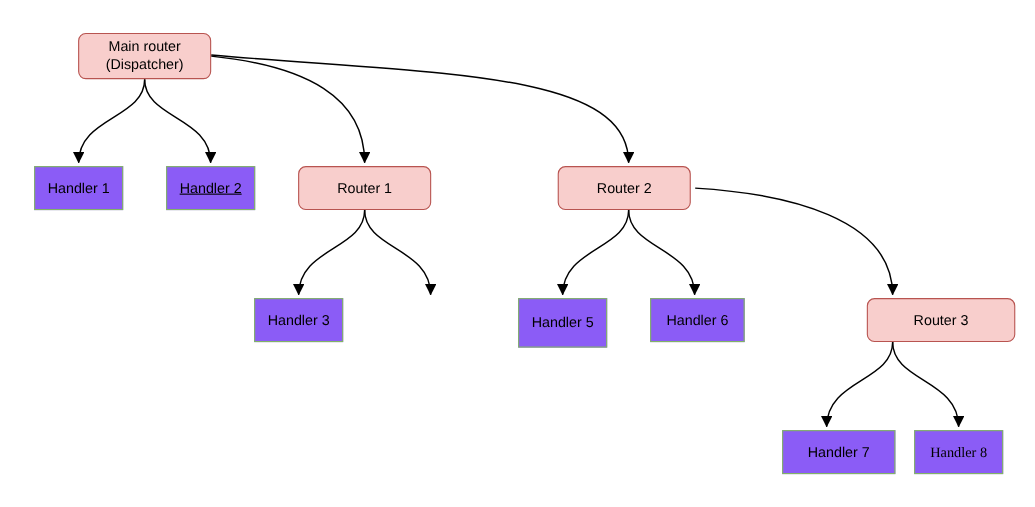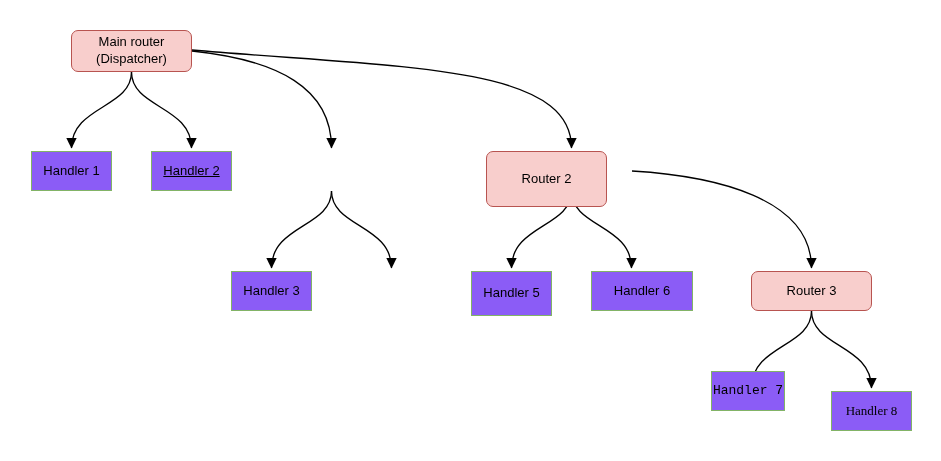--- a/index.html
+++ b/index.html
@@ -66,29 +66,30 @@
     </g>
   </svg>
 
   <div class="node router" style="left:71px; top:30px; width:121px; height:42px;">Main router
 (Dispatcher)</div>
 
   <div class="node handler" style="left:31px; top:151px; width:81px; height:40px;">Handler 1</div>
 
   <div class="node handler" style="left:151px; top:151px; width:81px; height:40px;text-decoration:underline;">Handler 2</div>
 
+  <div class="node router" style="left:271px; top:151px; width:121px; height:40px;">Router 1</div>
 
-  <div class="node router" style="left:486px; top:151px; width:121px; height:56px;">Router 2</div>
+  <div class="node router" style="left:507px; top:151px; width:121px; height:40px;">Router 2</div>
 
   <div class="node handler" style="left:231px; top:271px; width:81px; height:40px;">Handler 3</div>
 
 
   <div class="node handler" style="left:471px; top:271px; width:81px; height:45px;">Handler 5</div>
 
-  <div class="node handler" style="left:591px; top:271px; width:102px; height:40px;">Handler 6</div>
+  <div class="node handler" style="left:591px; top:271px; width:86px; height:40px;">Handler 6</div>
 
-  <div class="node router" style="left:751px; top:271px; width:121px; height:40px;">Router 3</div>
+  <div class="node router" style="left:788px; top:271px; width:135px; height:40px;">Router 3</div>
 
-  <div class="node handler" style="left:711px; top:371px; width:74px; height:40px;font-family:Liberation Mono, monospace;">Handler 7</div>
+  <div class="node handler" style="left:711px; top:391px; width:103px; height:40px;">Handler 7</div>
 
   <div class="node handler" style="left:831px; top:391px; width:81px; height:40px;font-family:Liberation Serif, serif;">Handler 8</div>
 
 </div>
 
 </body></html>

